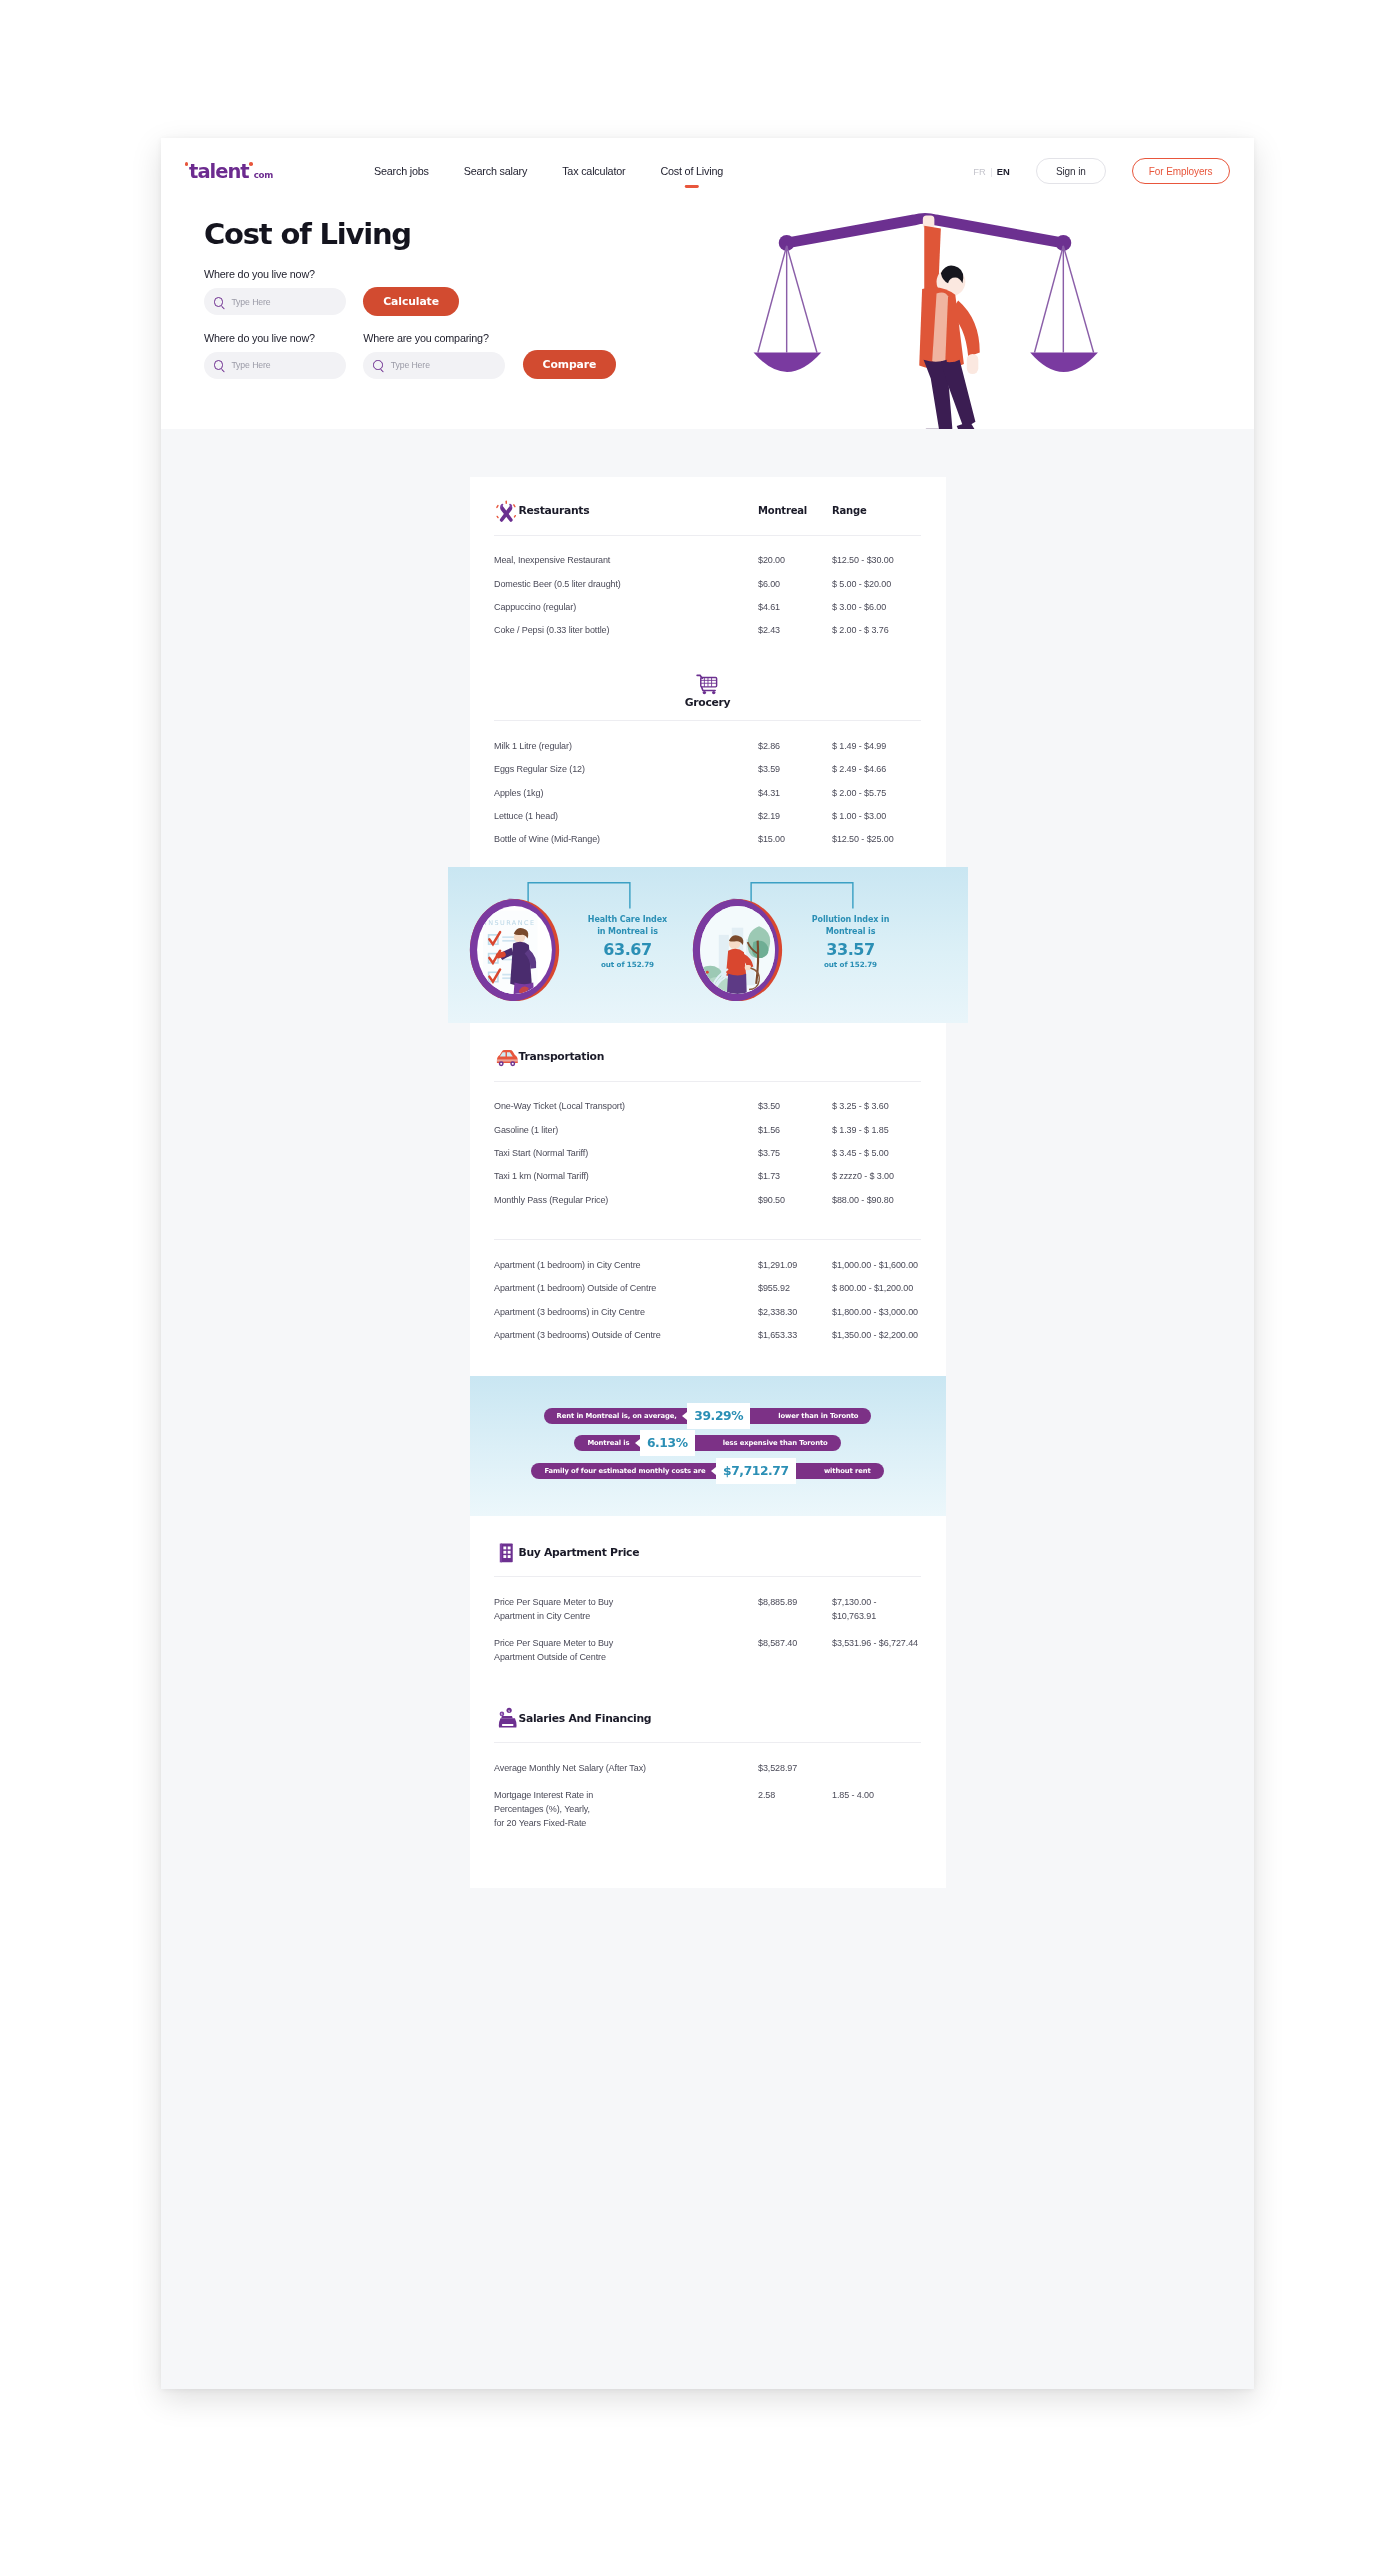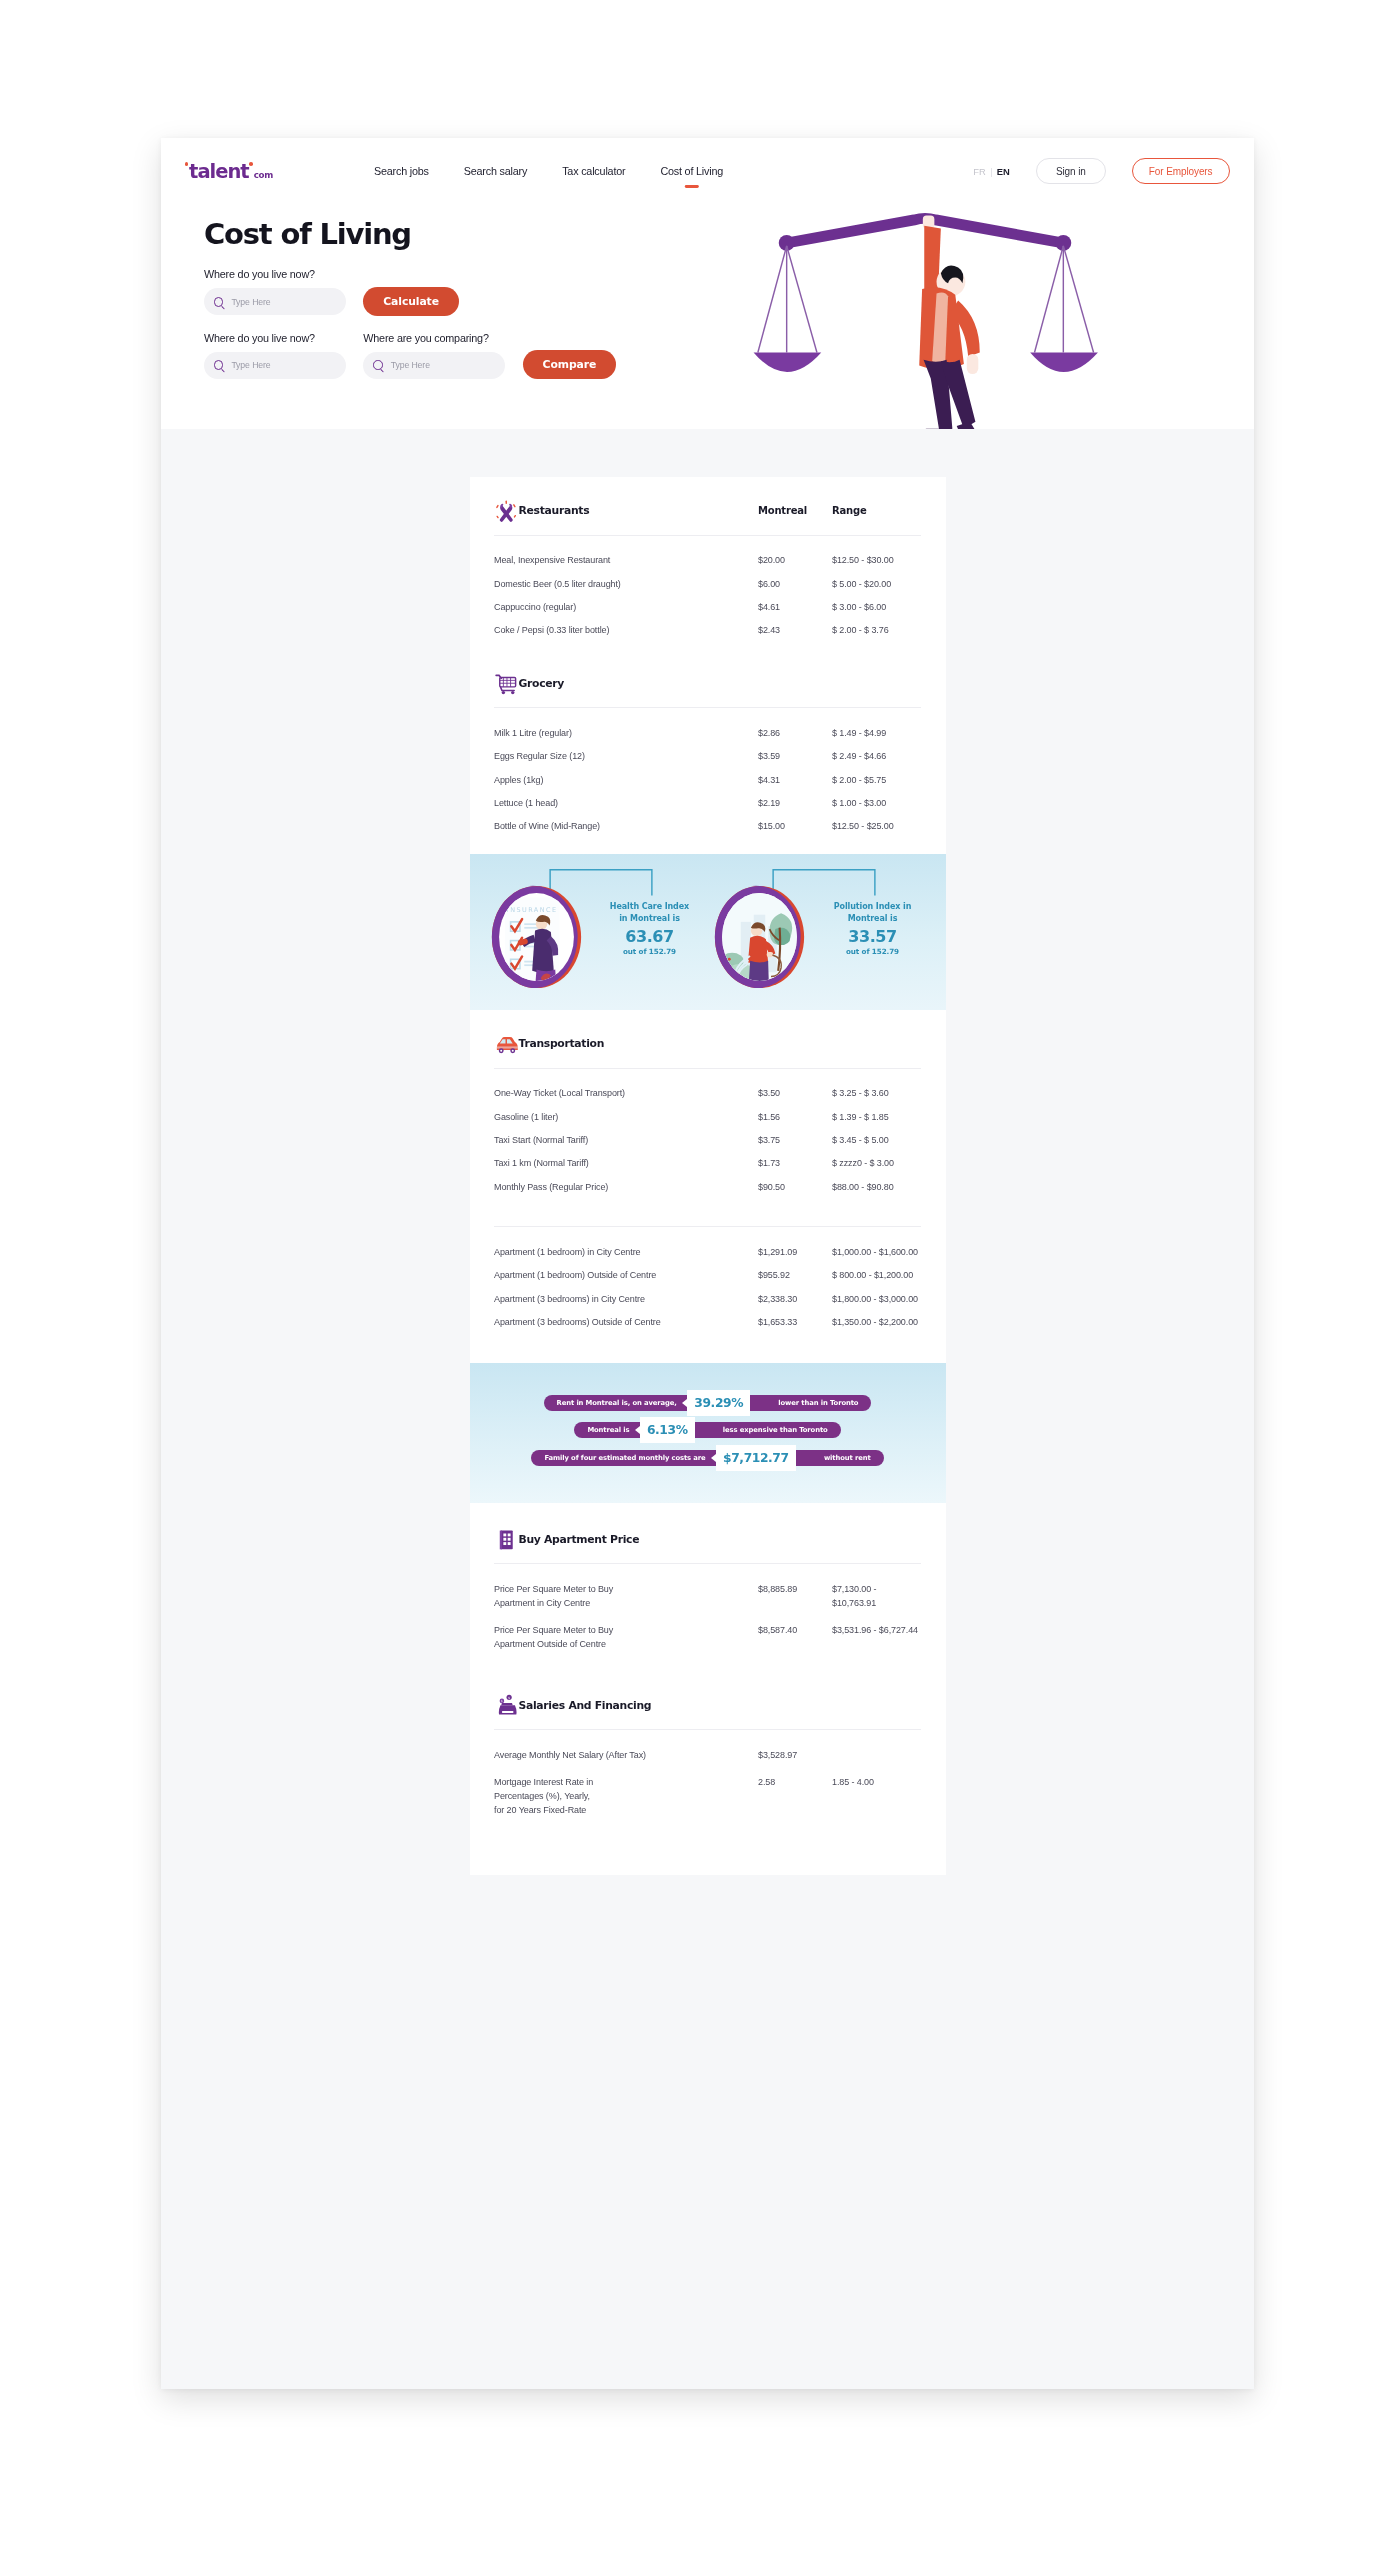--- a/index.html
+++ b/index.html
@@ -180,21 +180,21 @@
     letter-spacing: -0.1px; line-height: 1.55;
   }
   .row:last-child { margin-bottom: 0; }
   .row .lbl { flex: 1 1 auto; padding-right: 8.7px; }
   .row .v1 { width: 74px; flex: 0 0 74px; }
   .row .v2 { width: 89px; flex: 0 0 89px; }
   .row.tall { margin-bottom: 13px; }
 
   
   .index-band {
-    width: 476px; margin: 0 auto;
+    width: 520px; margin: 0 auto;
     background: linear-gradient(180deg, #c9e6f2 0%, #dcf0f7 55%, #e9f5fa 100%);
     height: 156px; position: relative; overflow: hidden;
   }
   .idx-unit { position: absolute; top: 10px; }
   .idx-unit.left  { left: 19px; }
   .idx-unit.right { left: 242px; }
   .idx-circle { position: absolute; top: 19px; width: 95px; height: 108px; }
   .idx-text { position: absolute; left: 107px; top: 37px; width: 108px; text-align: center; }
   .idx-cap {
     font-family: "DejaVu Sans", sans-serif;
@@ -404,21 +404,21 @@
           <span class="v1">$4.61</span>
           <span class="v2">$ 3.00 - $6.00</span>
         </div>
         <div class="row">
           <span class="lbl">Coke / Pepsi (0.33 liter bottle)</span>
           <span class="v1">$2.43</span>
           <span class="v2">$ 2.00 - $ 3.76</span>
         </div>
       </div>
 
-      <div class="sec-head" style="padding-top:13px;">
+      <div class="sec-head" style="padding-top:13px;flex-direction:column;">
         <span class="sec-icon">
           <svg viewBox="0 0 34 34" width="24.5" height="24.5">
             <path d="M3 6 h4 l3 4" stroke="#6c3090" stroke-width="2.4" fill="none" stroke-linecap="round"></path>
             <rect x="8" y="9" width="22" height="13" rx="1.5" fill="none" stroke="#6c3090" stroke-width="2"></rect>
             <g stroke="#6c3090" stroke-width="1.2">
               <line x1="13" y1="9" x2="13" y2="22"></line>
               <line x1="18" y1="9" x2="18" y2="22"></line>
               <line x1="23" y1="9" x2="23" y2="22"></line>
               <line x1="8" y1="13" x2="30" y2="13"></line>
               <line x1="8" y1="17" x2="30" y2="17"></line>

